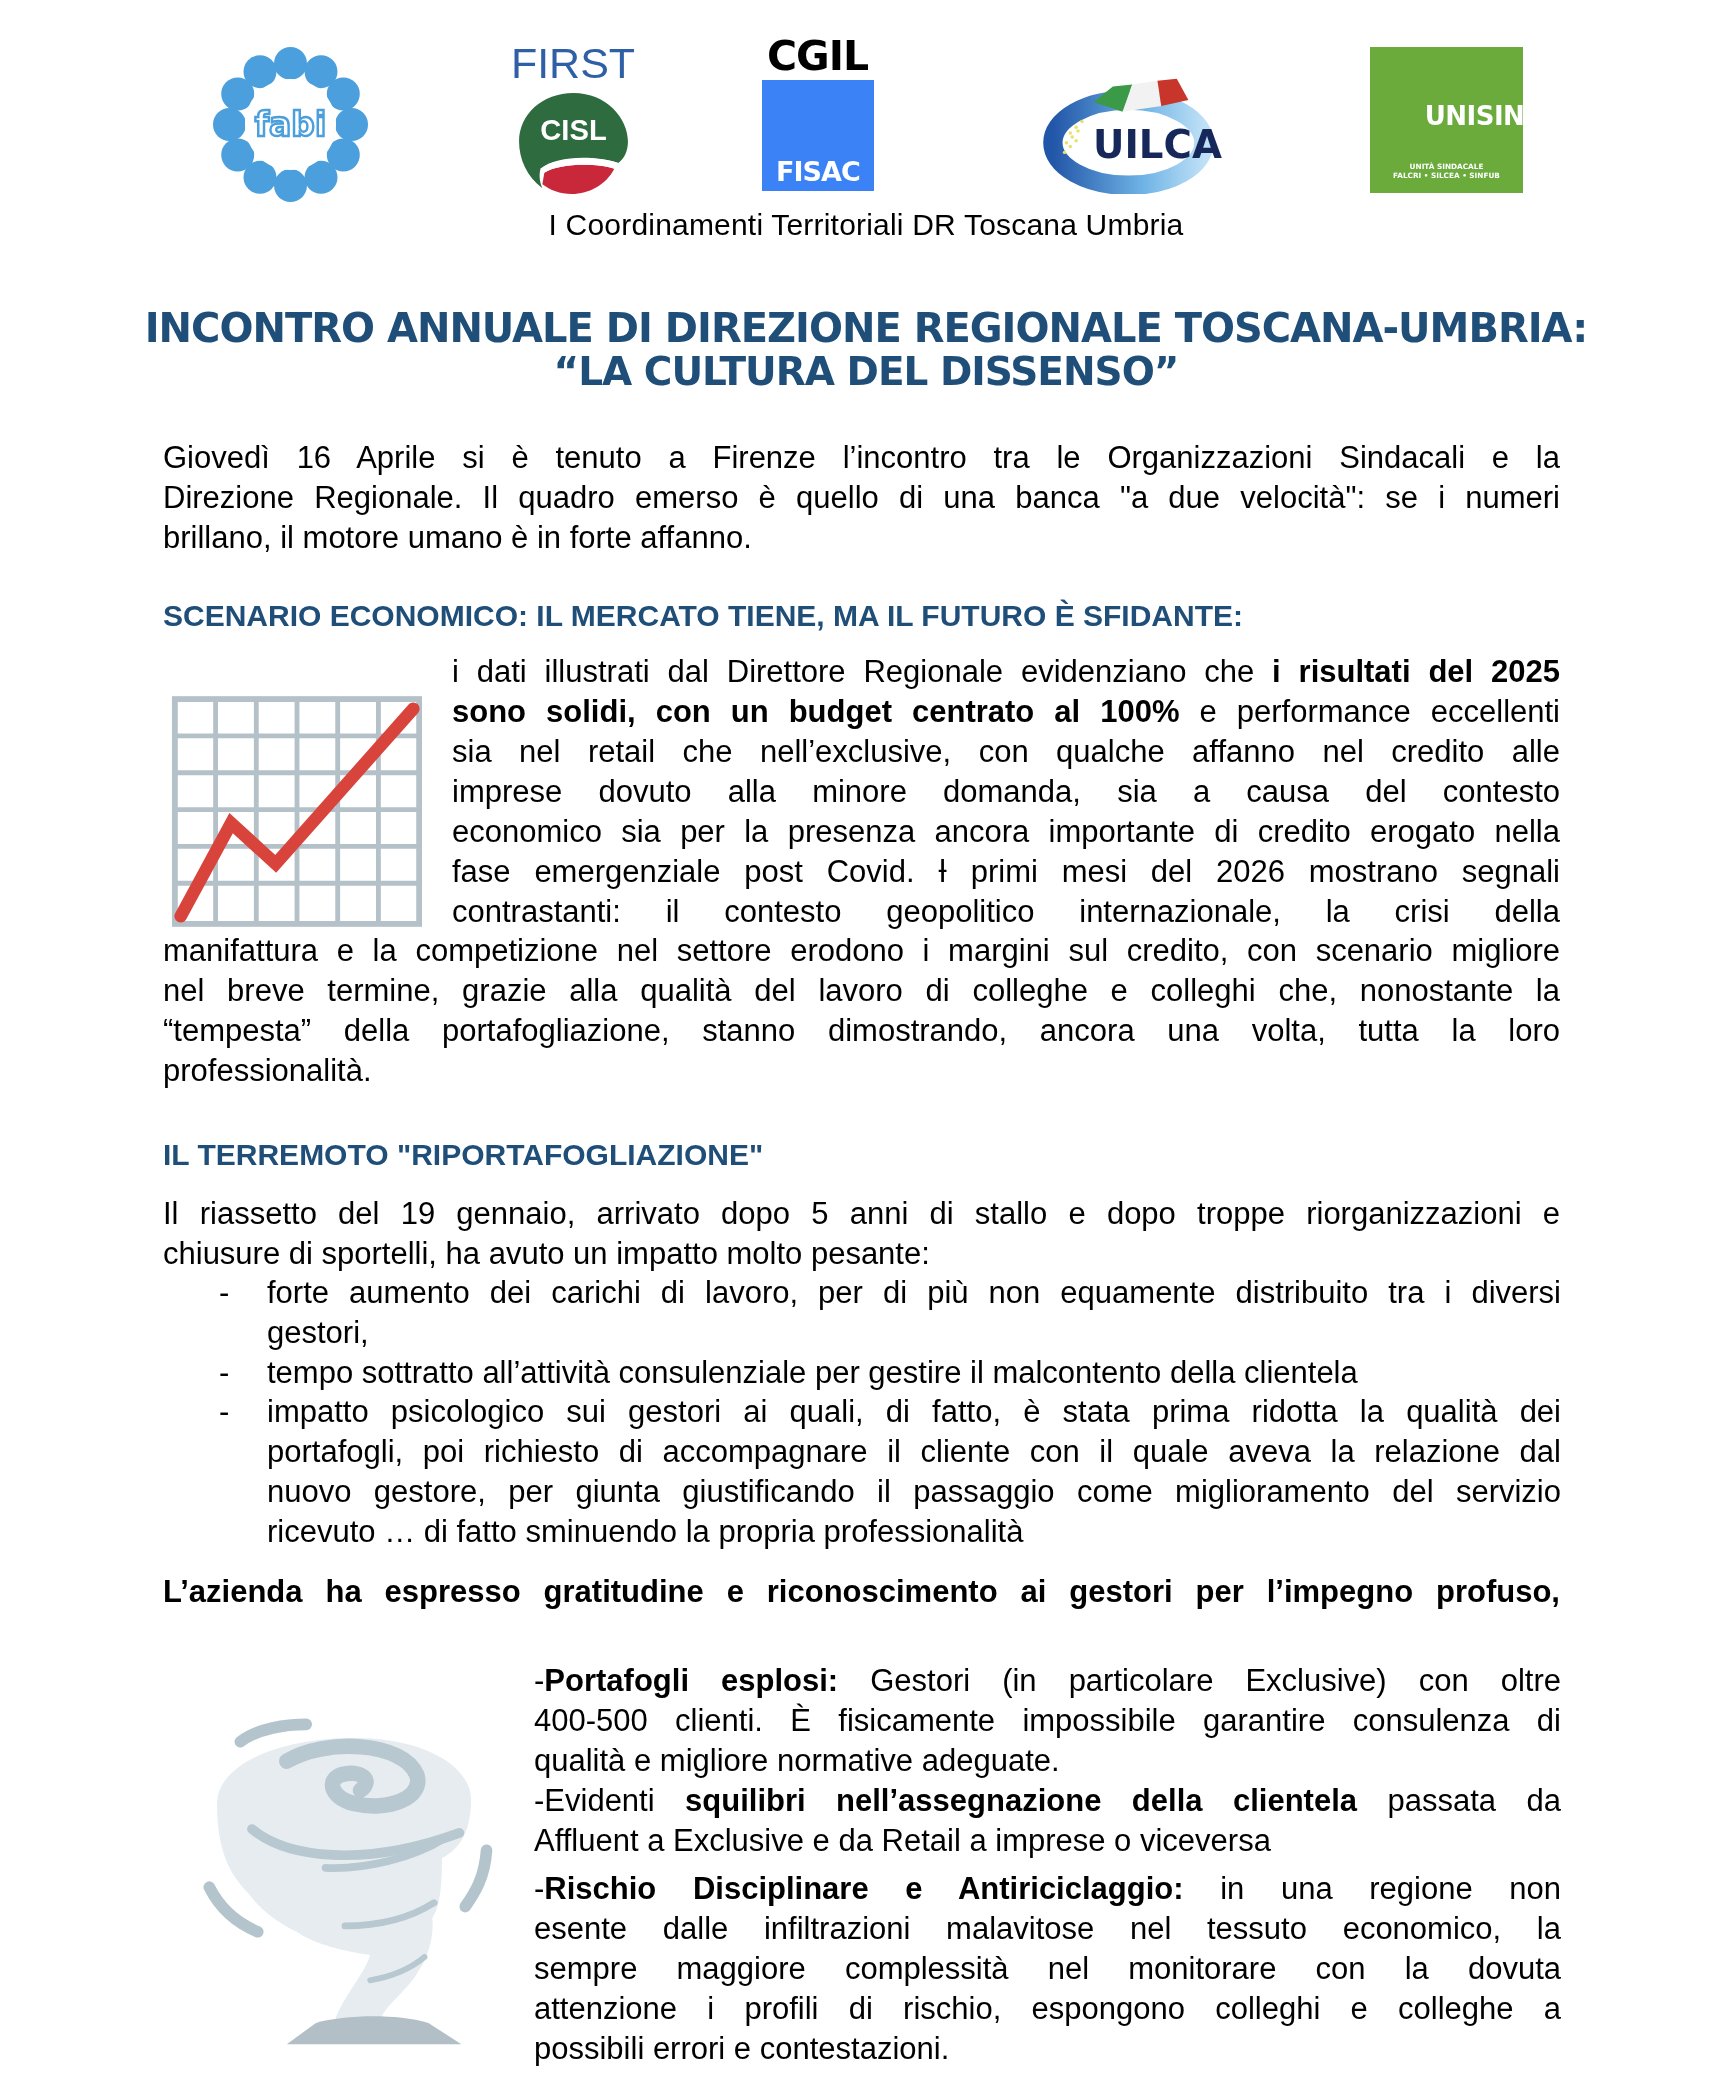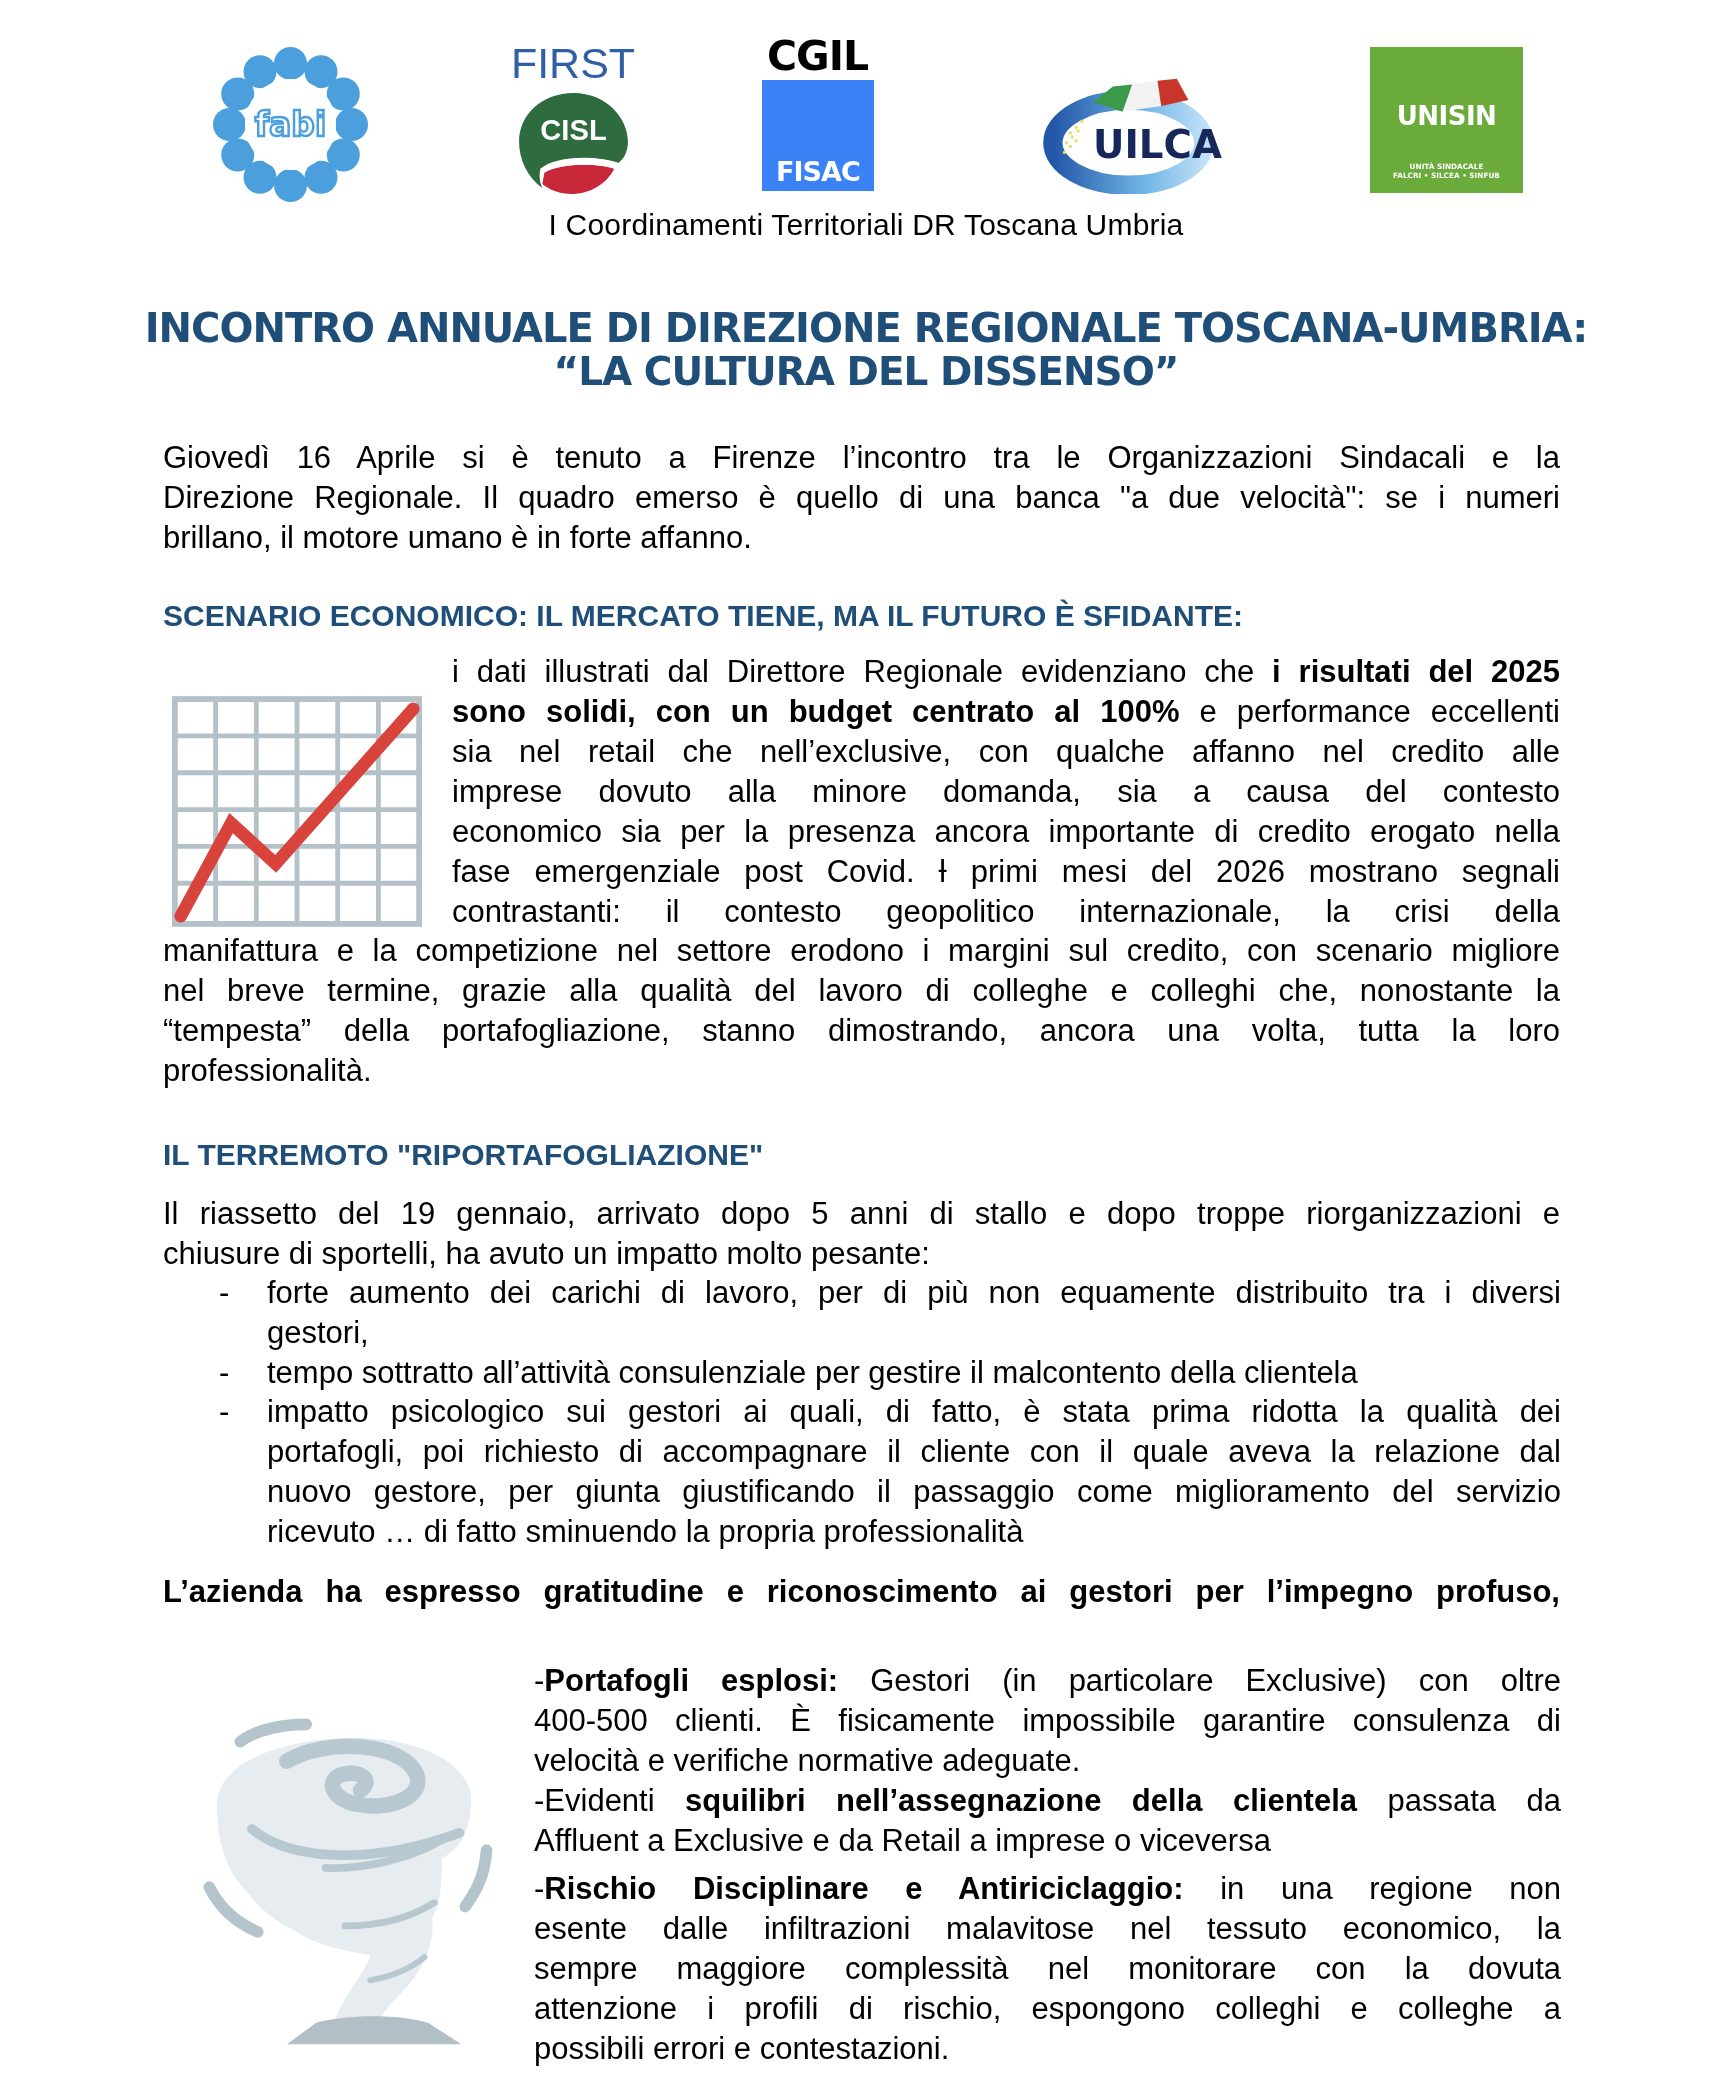--- a/index.html
+++ b/index.html
@@ -39,20 +39,21 @@
       font-family: "DejaVu Sans", sans-serif; letter-spacing: -1px;
     }
     #logo-uilca { left: 1043px; top: 73px; width: 194px; height: 121px; }
     #logo-unisin {
       left: 1370px; top: 47px; width: 153px; height: 146px; background: #6aab3c;
     }
     #logo-unisin .unisin-title {
       position: absolute; left: 0; top: 54px; width: 153px; text-align: center;
       color: #fff; font-weight: bold; font-size: 26px; font-family: "DejaVu Sans", sans-serif;
       letter-spacing: -0.5px;
+      padding-left: 28px;
     }
     #logo-unisin .unisin-sub {
       position: absolute; left: 0; top: 116px; width: 153px; text-align: center;
       color: #fff; font-weight: bold; font-size: 7.3px; line-height: 8.7px;
       font-family: "DejaVu Sans", sans-serif;
     }
 
     .coord-line {
       position: absolute; left: 0; top: 208px; width: 1732px; text-align: center;
       font-size: 30px; color: #000; letter-spacing: 0.2px;
@@ -264,21 +265,21 @@
       <path d="M196 286 C 220 282, 240 272, 252 262" fill="none" stroke="#b7c8d0" stroke-width="6" stroke-linecap="round"></path>
       <path d="M110 352 L 140 330 C 170 322, 220 320, 256 330 L 290 352 Z" fill="#b3bfc6"></path>
     </svg>
   </div>
 
   <div class="txt" style="left:534px; top:1661px; width:1027px;">
 
     <div>
       <span class="line jl" style="white-space: nowrap; word-spacing: 0px;"><span>-</span><b>Portafogli esplosi:</b><span> Gestori (in particolare Exclusive) con oltre</span></span>
       <span class="line jl" style="white-space: nowrap; word-spacing: 0px;">400-500 clienti. È fisicamente impossibile garantire consulenza di</span>
-      <span class="line">velocità e verifiche normative adeguate.</span>
+      <span class="line">qualità e migliore normative adeguate.</span>
     </div>
 
     <div>
       <span class="line jl" style="white-space: nowrap; word-spacing: 0px;"><span>-Evidenti </span><b>squilibri nell’assegnazione della clientela</b><span> passata da</span></span>
       <span class="line">Affluent a Exclusive e da Retail a imprese o viceversa</span>
     </div>
 
     <div style="margin-top:7.8px;">
       <span class="line jl" style="white-space: nowrap; word-spacing: 0px;"><span>-</span><b>Rischio Disciplinare e Antiriciclaggio:</b><span> in una regione non</span></span>
       <span class="line jl" style="white-space: nowrap; word-spacing: 0px;">esente dalle infiltrazioni malavitose nel tessuto economico, la</span>

